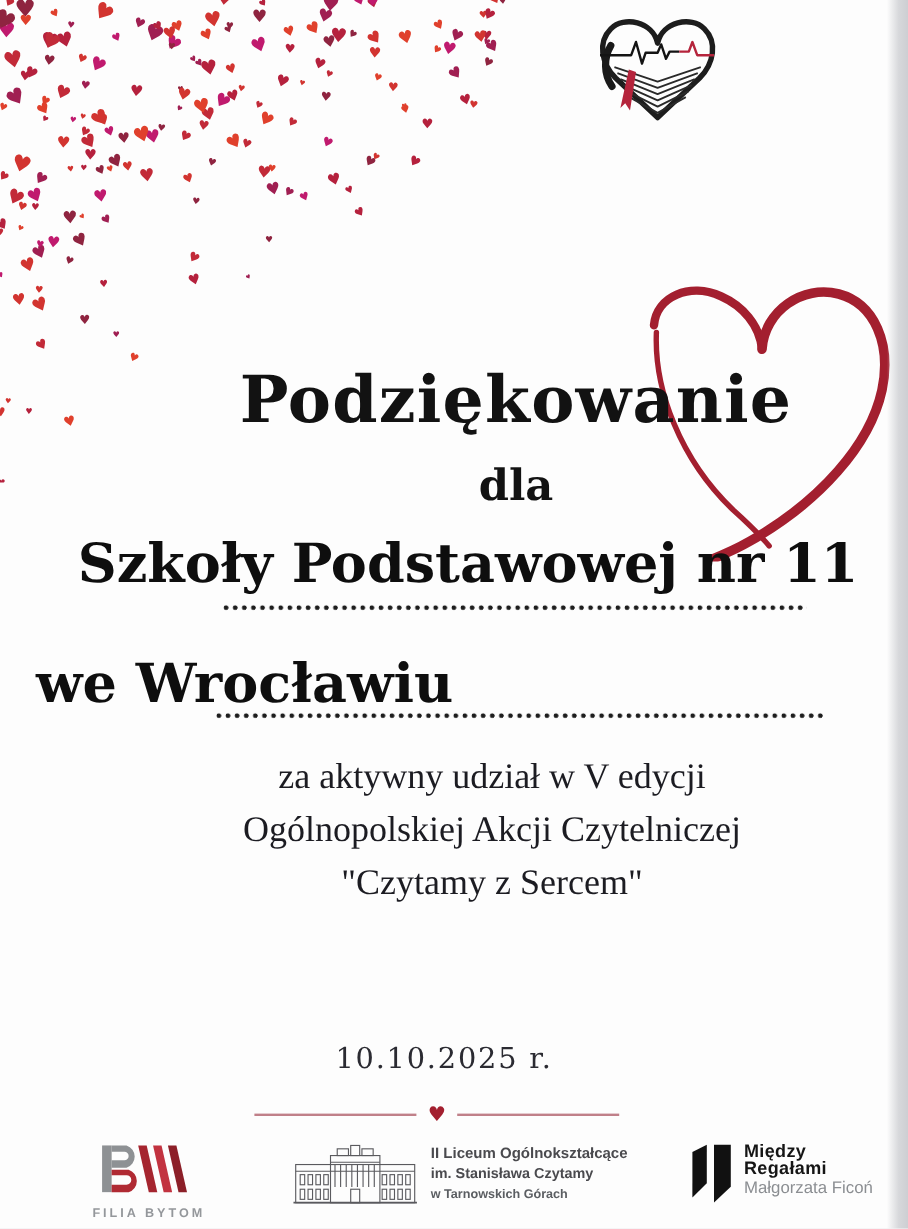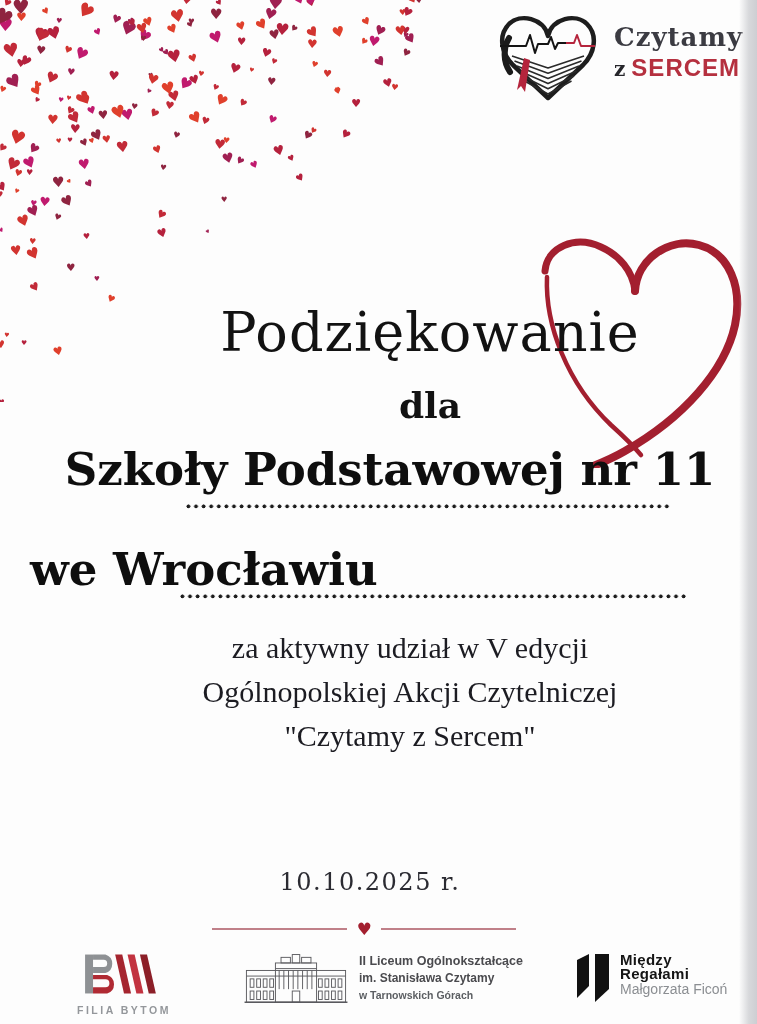--- a/index.html
+++ b/index.html
@@ -20,21 +20,21 @@
   .camp-text{margin-left:10px;margin-top:14px;line-height:1;}
   .camp-w1{font-family:"DejaVu Serif",serif;font-weight:700;font-size:26px;color:#3b3b42;letter-spacing:1px;display:block;}
   .camp-w2{font-family:"DejaVu Serif",serif;font-weight:700;font-size:20px;color:#26262b;margin-right:6px;}
   .camp-w3{font-family:"Liberation Sans",sans-serif;font-weight:700;font-size:24px;color:var(--sercem-red);letter-spacing:1px;}
   .camp-line2{display:block;margin-top:6px;}
   
   .swoosh{position:absolute;left:533px;top:233px;width:212px;height:235px;}
   .swoosh path{fill:none;stroke:var(--accent-red);stroke-linecap:round;}
   
   .title{position:absolute;top:302px;left:120px;width:620px;text-align:center;
-    font-family:"DejaVu Serif",serif;font-weight:400;font-size:54px;line-height:62px;color:#121212;letter-spacing:1px;}
+    font-family:"DejaVu Serif",serif;font-weight:700;font-size:54px;line-height:62px;color:#121212;letter-spacing:1px;}
   .dla{position:absolute;top:384px;left:120px;width:620px;text-align:center;
     font-family:"DejaVu Serif",serif;font-weight:700;font-size:36px;color:#121212;}
   .recipient1{position:absolute;top:444px;left:30px;width:720px;text-align:center;
     font-family:"DejaVu Serif",serif;font-weight:700;font-size:45px;line-height:52px;color:#0e0e0e;}
   .recipient2{position:absolute;top:544px;left:30px;width:720px;text-align:left;
     font-family:"DejaVu Serif",serif;font-weight:700;font-size:45px;line-height:52px;color:#0e0e0e;}
   .dotted{position:absolute;height:5px;
     background-image:radial-gradient(circle at 2.4px 2.4px,#1d1d1d 1.7px,transparent 2.2px);
     background-size:7.6px 5px;background-repeat:repeat-x;}
   .dot1{top:504px;left:186px;width:486px;}
@@ -259,26 +259,20 @@
         <path d="M 27.5,61 L 56,73.6 L 84.5,61"></path>
         <path d="M 30,66 L 56,78.8 L 82,66"></path>
         <path d="M 32.5,71 L 56,84 L 79.5,71"></path>
       </g>
 
       <path d="M 8,36 H 34 l 4,-11 l 5,18 l 3,-9 h 10 l 3,-7 l 4,12 l 3,-6 H 74" fill="none" stroke="#141414" stroke-width="2" stroke-linejoin="round"></path>
       <path d="M 74,33 h 8 l 3,-8 l 4,11 h 14" fill="none" stroke="#b5243c" stroke-width="2" stroke-linejoin="round"></path>
 
       <polygon points="32,48 38,50 33,82 29,76 25,80" fill="#b5243c"></polygon>
     </svg>
-    <div class="camp-text">
-      <span class="camp-w1">Czytamy</span>
-      <span class="camp-line2">
-        <span class="camp-w2">z</span><span class="camp-w3">SERCEM</span>
-      </span>
-    </div>
   </div>
 
   <svg class="swoosh" viewBox="0 0 212 235">
     <path d="M 12,38 C 14,14 42,2 68,14 C 86,22 100,38 102,58" stroke-width="7"></path>
     <path d="M 102,58 C 104,26 136,4 166,12 C 196,20 210,54 202,92 C 192,138 150,185 92,218 C 80,225 68,230 58,234" stroke-width="8"></path>
     <path d="M 14,44 C 12,92 34,150 78,192 C 88,201 98,210 108,222" stroke-width="4.5"></path>
   </svg>
 
   <div class="title">Podziękowanie</div>
   <div class="dla">dla</div>

